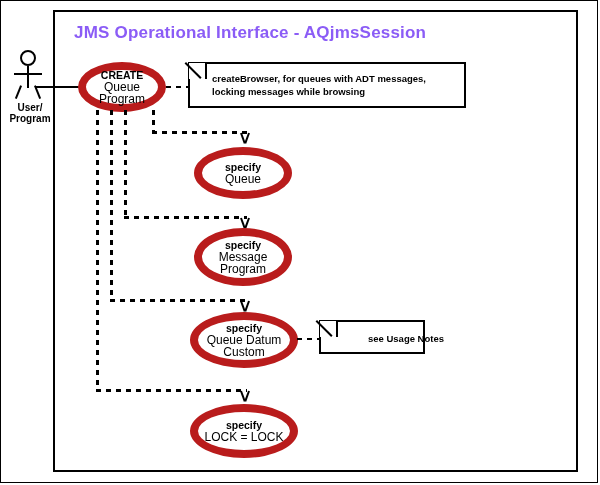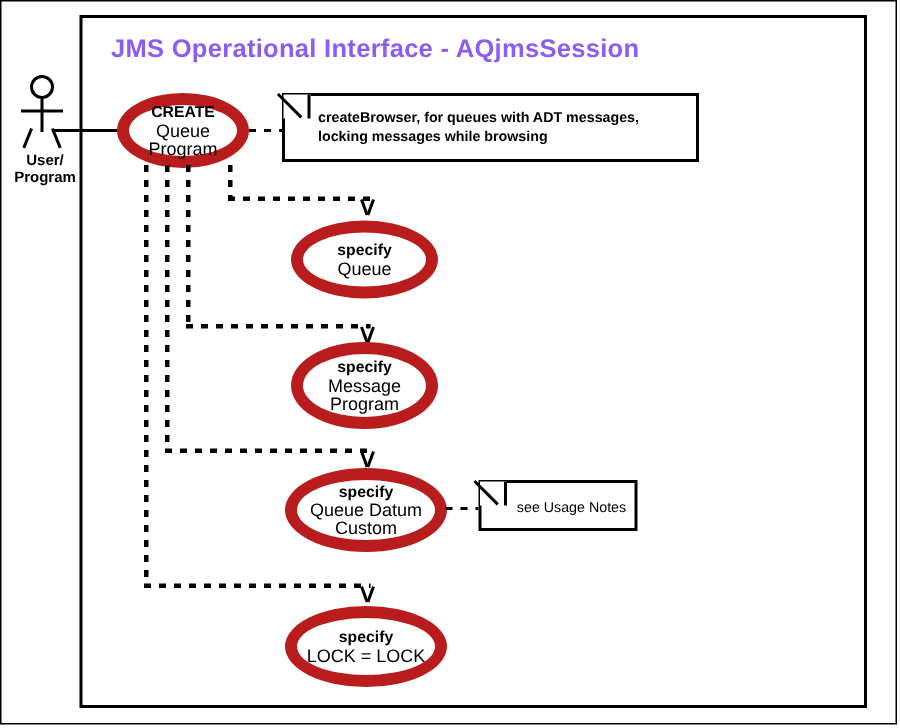--- a/index.html
+++ b/index.html
@@ -204,21 +204,22 @@
     transform-origin: left top;
   }
   .note-text {
     position: absolute;
     font-size: 9.5px;
     line-height: 13px;
     font-weight: bold;
     white-space: pre-line;
   }
   .note-text.plain {
-    font-weight: normal;
+    font-weight: bold;
+    margin-left: 25px;
   }
 </style>
 </head>
 <body>
 
 <div id="canvas">
 
   <div id="outer-border"></div>
 
   <div class="actor">

